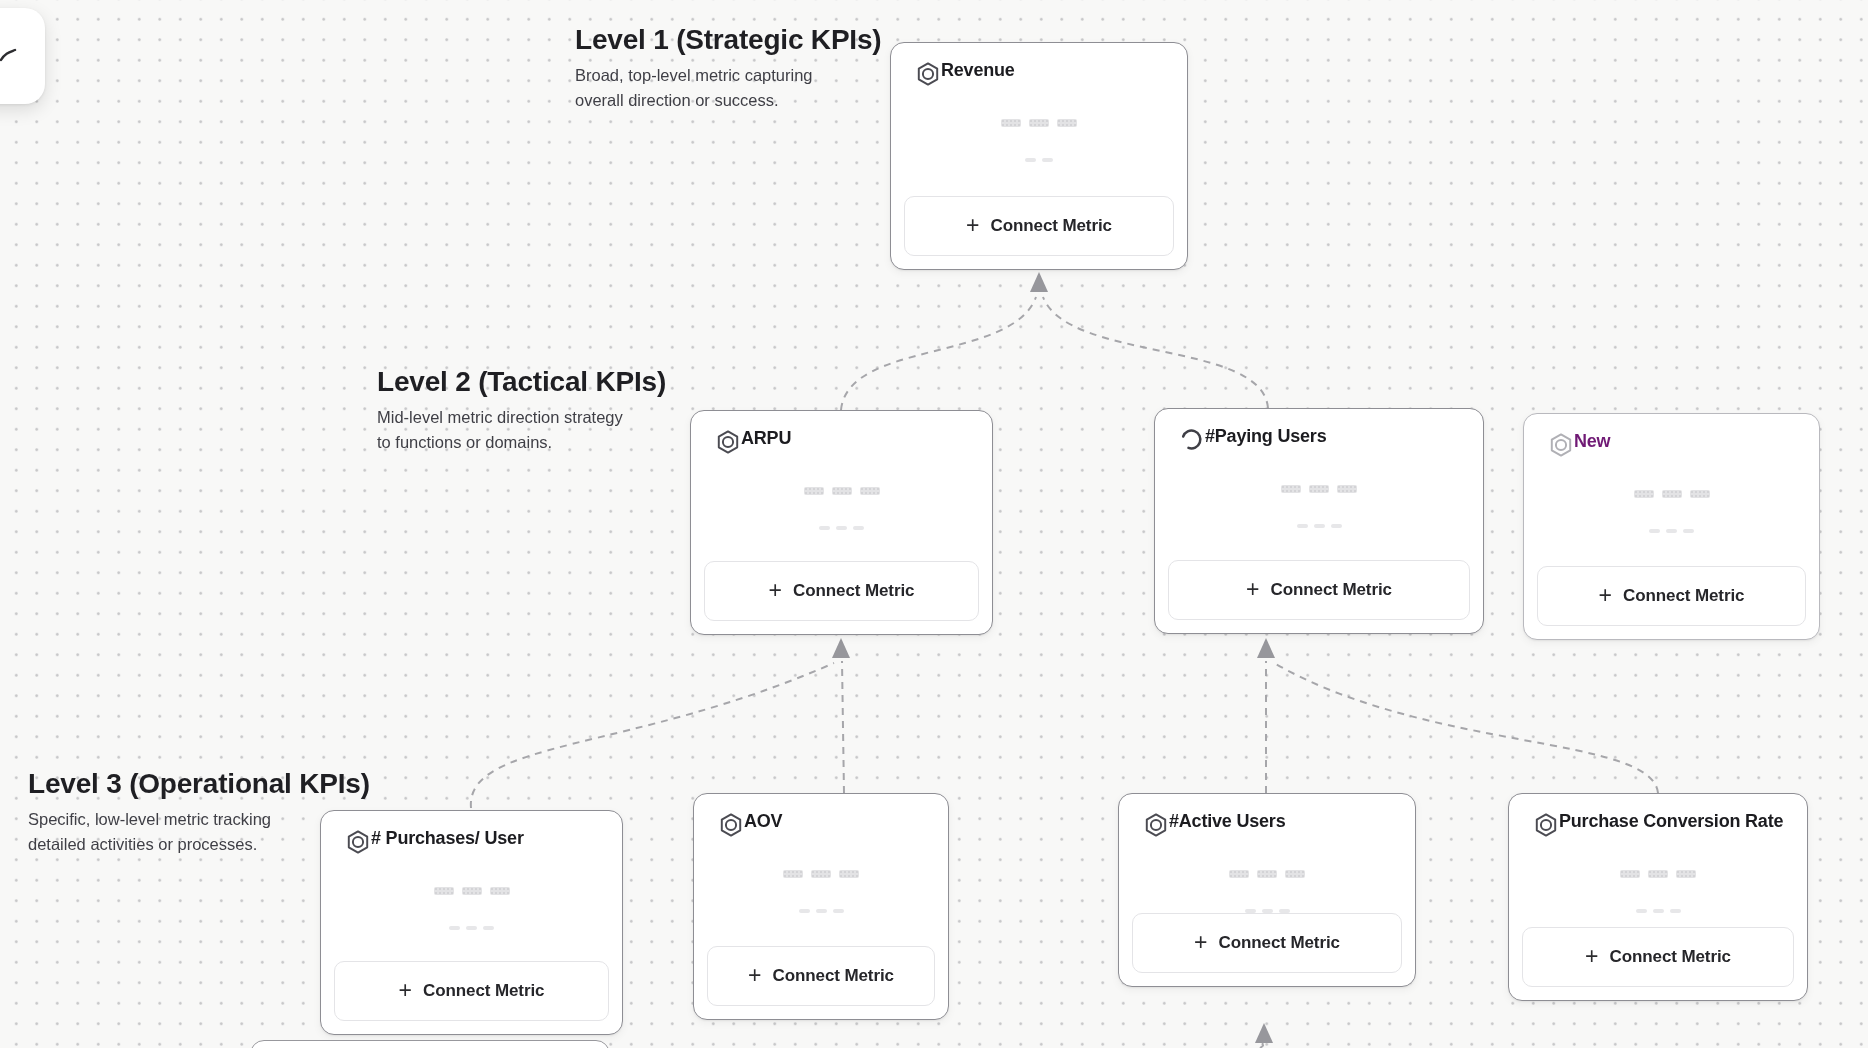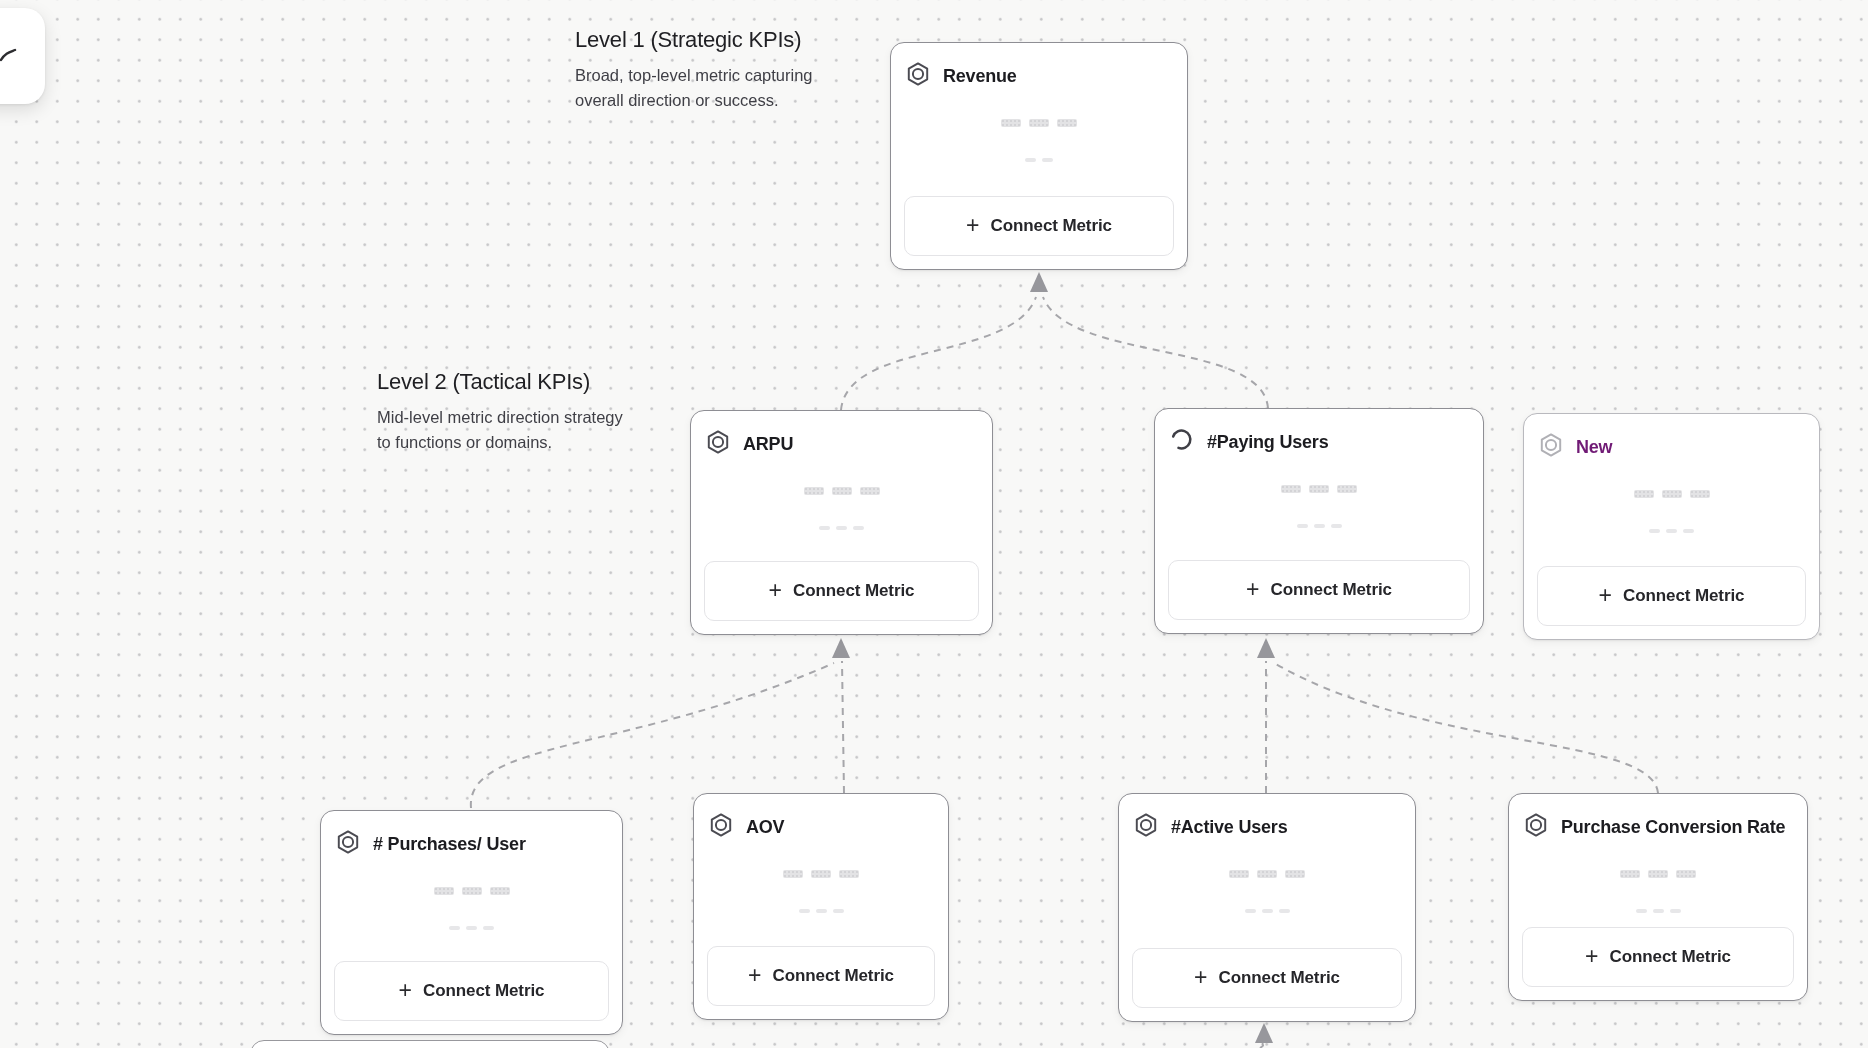--- a/index.html
+++ b/index.html
@@ -5,28 +5,28 @@
   html,body{margin:0;padding:0;}
   body{font-family:"Liberation Sans","DejaVu Sans",sans-serif;}
   .stage{
     position:relative;width:1868px;height:1048px;overflow:hidden;
     background-color:#f8f8f7;
     background-image:radial-gradient(circle,#c6c6c8 1.2px,transparent 1.5px);
     background-size:20.5px 20.5px;background-position:6px 9px;
   }
   .connector-layer{position:absolute;inset:0;width:1868px;height:1048px;pointer-events:none;z-index:1;}
   .section-label{position:absolute;z-index:2;}
-  .section-title{font-size:22px;font-weight:400;color:#1f1f23;letter-spacing:-0.2px;line-height:28px;}
+  .section-title{font-size:28px;font-weight:700;color:#1f1f23;letter-spacing:-0.2px;line-height:28px;}
   .section-desc{font-size:16.5px;font-weight:400;color:#3f3f46;line-height:25px;max-width:270px;margin-top:9px;}
   .card{
     position:absolute;z-index:3;background:#ffffff;border:1.5px solid #8e8e94;border-radius:14px;
     box-shadow:0 1px 2px rgba(0,0,0,.06),0 3px 8px rgba(0,0,0,.05);box-sizing:border-box;
   }
   .card.draft{border-color:#b9b9be;}
-  .card-header{position:absolute;top:17px;left:13px;right:14px;display:flex;align-items:flex-end;gap:12px;}
+  .card-header{position:absolute;top:17px;left:23px;right:14px;display:flex;align-items:flex-start;}
   .card-title{font-size:18px;font-weight:700;color:#1c1c20;letter-spacing:-0.2px;white-space:nowrap;}
   .card.draft .card-title{color:#701a75;}
   .node-icon{width:27px;height:27px;flex:0 0 27px;display:flex;align-items:center;justify-content:center;}
   .skeleton{position:absolute;left:0;right:0;top:76px;display:flex;flex-direction:column;align-items:center;}
   .sk-row{display:flex;gap:8px;}
   .sk-row i{
     display:block;width:20px;height:8px;border-radius:2px;background-color:#e3e3e5;
     background-image:radial-gradient(#d3d3d6 .8px,transparent 1px);background-size:4px 4px;
   }
   .sk-row2{display:flex;gap:6px;margin-top:31px;}
@@ -86,20 +86,24 @@
   </div>
 
   <div class="section-label" style="left:575px;top:26px;">
     <div class="section-title">Level 1 (Strategic KPIs)</div>
     <div class="section-desc" style="max-width:255px;">Broad, top-level metric capturing overall direction or success.</div>
   </div>
   <div class="section-label" style="left:377px;top:368px;">
     <div class="section-title">Level 2 (Tactical KPIs)</div>
     <div class="section-desc" style="max-width:250px;">Mid-level metric direction strategy to functions or domains.</div>
   </div>
+  <div class="section-label" style="left:28px;top:770px;">
+    <div class="section-title">Level 3 (Operational KPIs)</div>
+    <div class="section-desc" style="max-width:280px;">Specific, low-level metric tracking detailed activities or processes.</div>
+  </div>
 
   <div class="card" style="left:890px;top:42px;width:298px;height:228px;">
     <div class="card-header">
       <span class="node-icon">
         <svg width="26" height="26" viewBox="0 0 24 24" fill="none" stroke="#4b4b52" stroke-width="1.8" stroke-linejoin="round">
           <path d="M12 2.2 L20.5 7.1 V16.9 L12 21.8 L3.5 16.9 V7.1 Z"></path>
             <circle cx="12" cy="12" r="4.7"></circle>
         </svg>
       </span>
       <span class="card-title">Revenue</span>
@@ -253,21 +257,21 @@
           <i></i>
           <i></i>
         </div>
     </div>
     <button class="connect-btn">
       <span class="plus">+</span>
       <span class="lbl">Connect Metric</span>
     </button>
   </div>
 
-  <div class="card" style="left:1118px;top:793px;width:298px;height:229px;">
+  <div class="card" style="left:1118px;top:793px;width:298px;height:194px;">
     <div class="card-header">
       <span class="node-icon">
         <svg width="26" height="26" viewBox="0 0 24 24" fill="none" stroke="#4b4b52" stroke-width="1.8" stroke-linejoin="round">
           <path d="M12 2.2 L20.5 7.1 V16.9 L12 21.8 L3.5 16.9 V7.1 Z"></path>
             <circle cx="12" cy="12" r="4.7"></circle>
         </svg>
       </span>
       <span class="card-title">#Active Users</span>
     </div>
     <div class="skeleton">

